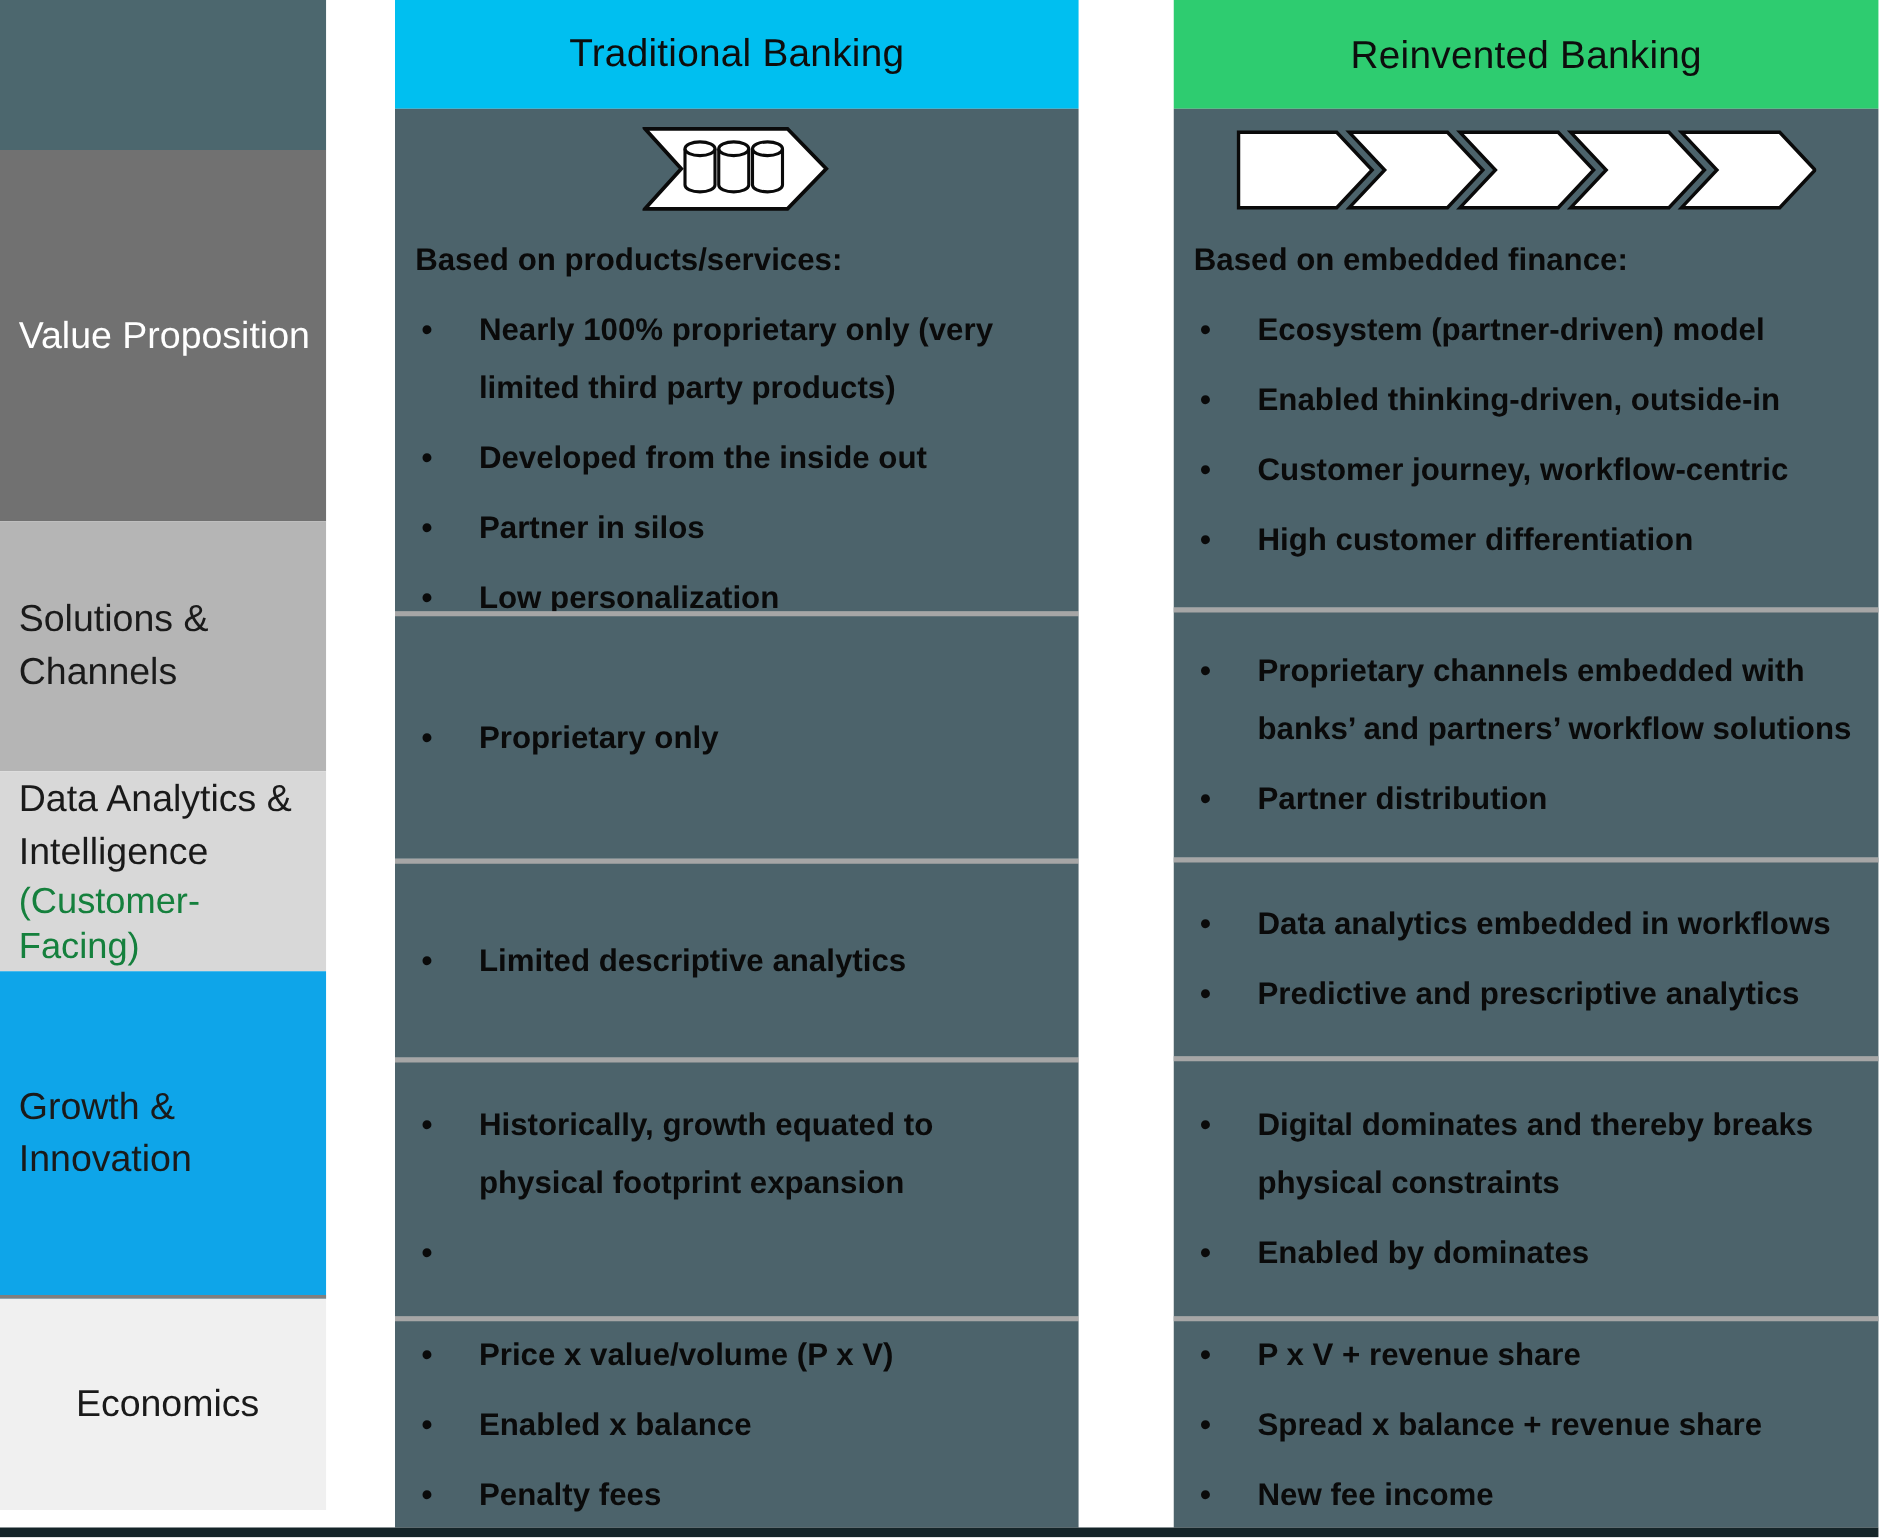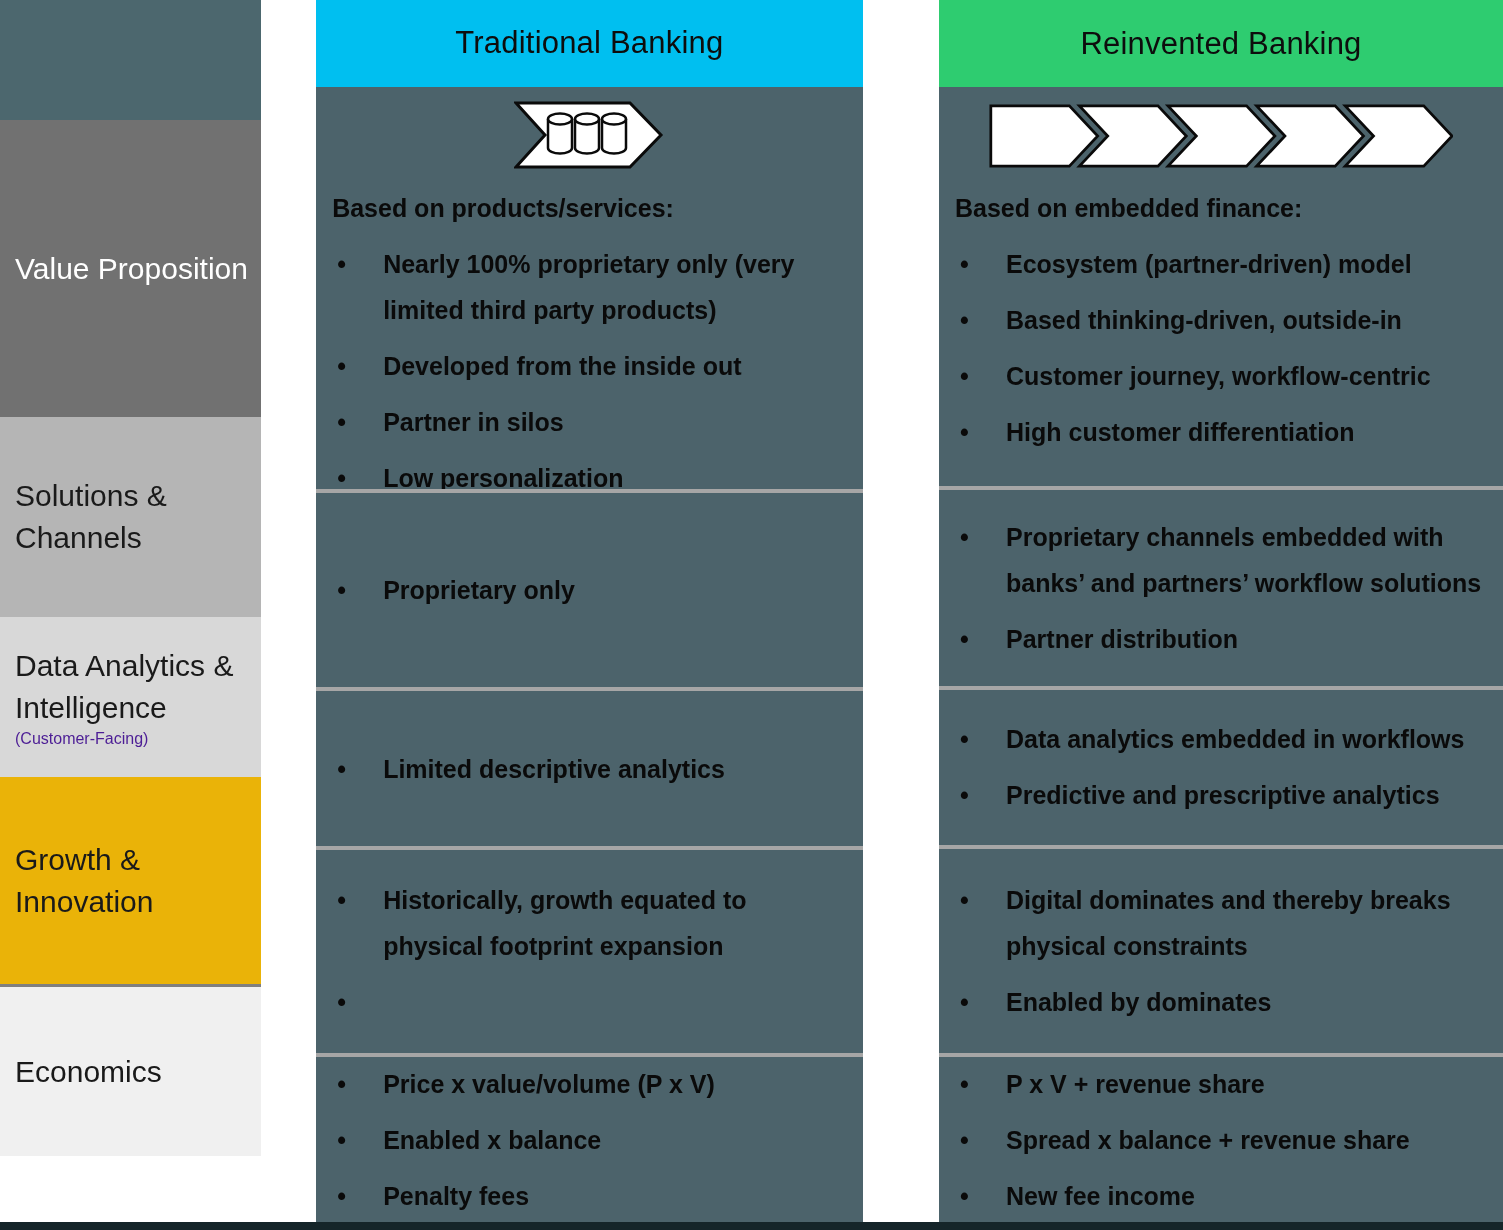--- a/index.html
+++ b/index.html
@@ -15,25 +15,25 @@
   .g1{width:34px;}
   .g2{width:56px;}
 
   
   .sidebar{width:269px;display:flex;flex-direction:column;}
   .sb-row{box-sizing:border-box;display:flex;flex-direction:column;justify-content:center;padding-left:15px;padding-right:8px;}
   .sb-top{height:120px;background:#4c676e;}
   .sb-vp{height:297px;background:#717171;}
   .sb-sc{height:200px;background:#b5b5b5;}
   .sb-da{height:160px;background:#d8d8d8;}
-  .sb-gi{height:210px;background:#eab308;border-bottom:3px solid #7f7f7f;}
-  .sb-eco{height:169px;background:#f0f0f0;}
+  .sb-gi{height:262px;background:#0ea5e9;border-bottom:3px solid #7f7f7f;}
+  .sb-eco{height:169px;background:#f0f0f0;text-align:center;}
   .sb-label{font-size:30px;line-height:1.4;color:#1a1a1a;}
   .sb-vp .sb-label{color:#ffffff;}
-  .sb-sublabel{font-size:16px;line-height:1.25;color:#4c1d95;}
+  .sb-sublabel{font-size:29px;line-height:1.25;color:#15803d;}
 
   
   .col{display:flex;flex-direction:column;margin-left:22px;}
   .col-t{width:563px;}
   .col-r{width:581px;}
   .col-header{height:88px;display:flex;align-items:center;justify-content:center;
     font-size:31px;color:#0d0d0d;letter-spacing:.2px;}
   .header-traditional{background:#00bff0;}
   .header-reinvented{background:#2ecc70;}
 
@@ -190,21 +190,21 @@
           </svg>
         </div>
         <div class="intro">Based on embedded finance:</div>
         <div class="bullets">
             <div class="bullet-item">
               <span class="bullet-dot">•</span>
               <span class="bullet-text">Ecosystem (partner-driven) model</span>
             </div>
             <div class="bullet-item">
               <span class="bullet-dot">•</span>
-              <span class="bullet-text">Based thinking-driven, outside-in</span>
+              <span class="bullet-text">Enabled thinking-driven, outside-in</span>
             </div>
             <div class="bullet-item">
               <span class="bullet-dot">•</span>
               <span class="bullet-text">Customer journey, workflow-centric</span>
             </div>
             <div class="bullet-item">
               <span class="bullet-dot">•</span>
               <span class="bullet-text">High customer differentiation</span>
             </div>
           </div>

